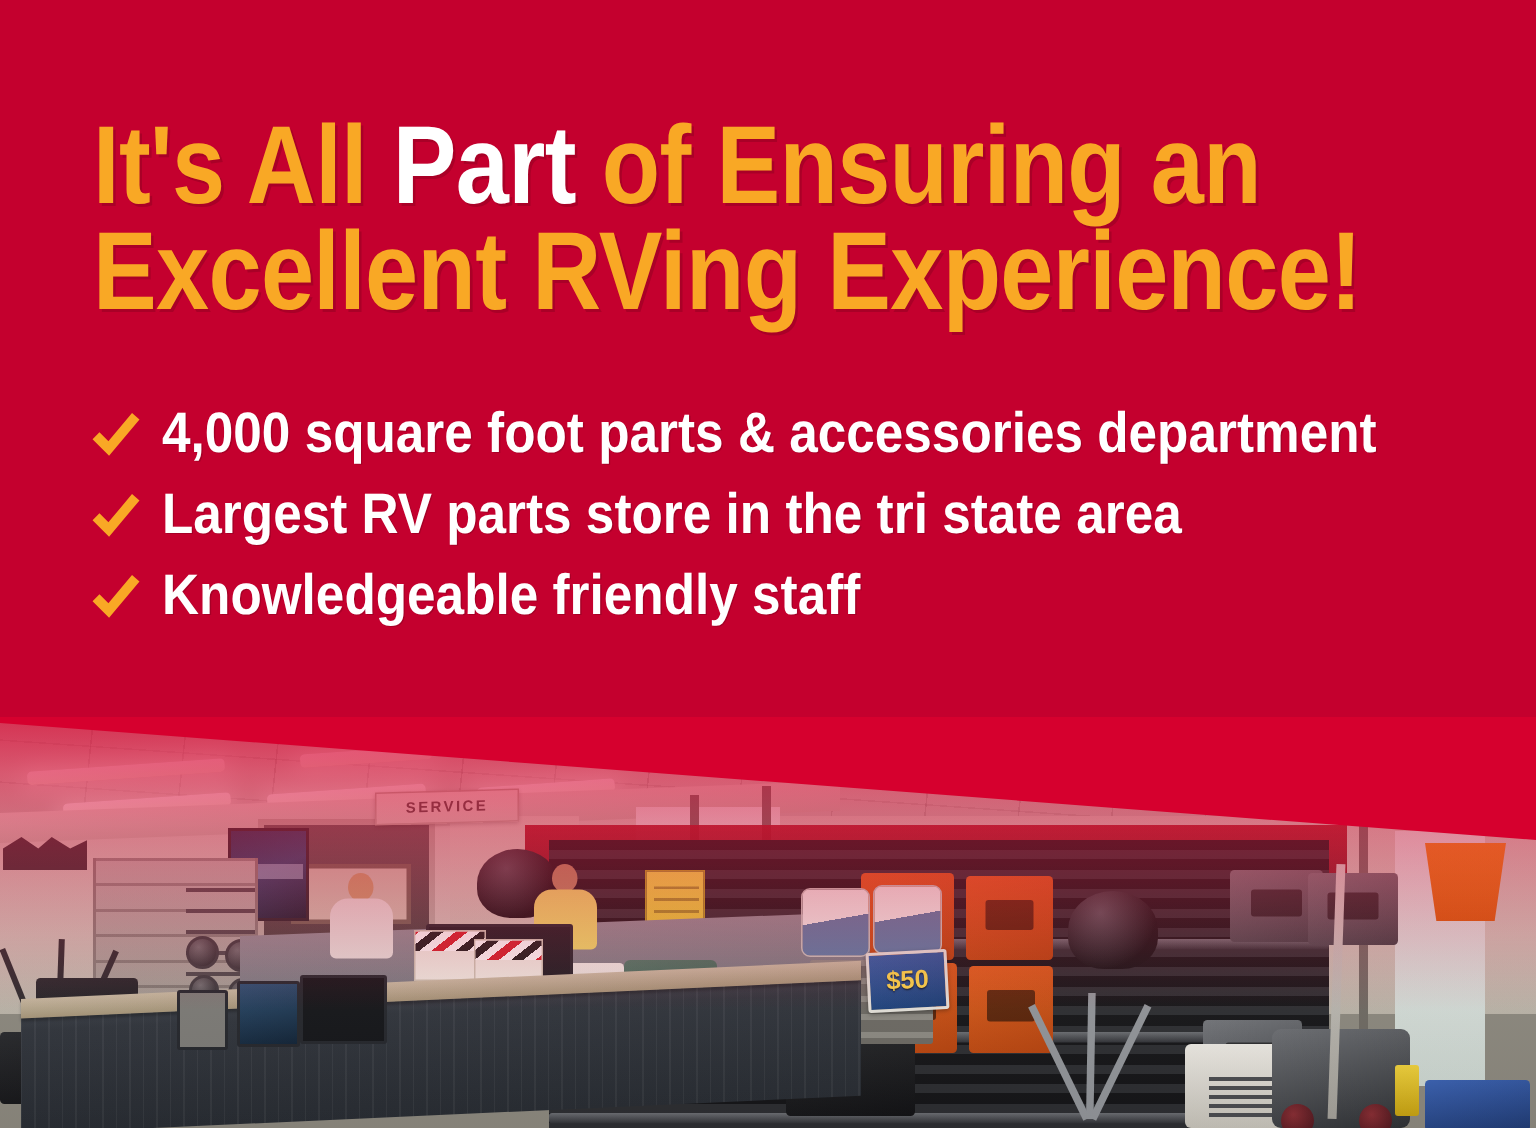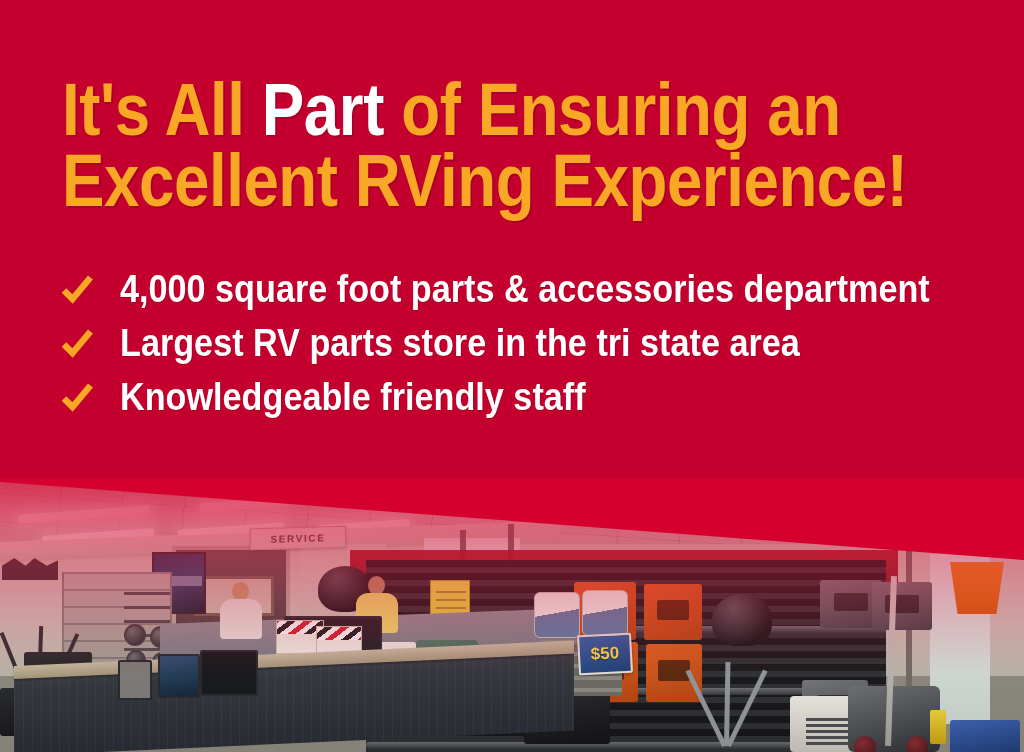--- a/index.html
+++ b/index.html
@@ -430,21 +430,21 @@
 
   .bullets {
     position: absolute;
     left: 60px;
     top: 262px;
     width: 950px;
   }
   .bullet {
     display: flex;
     align-items: center;
-    gap: 26px;
+    gap: 14px;
     height: 54px;
   }
   .check {
     flex: 0 0 auto;
     width: 34px;
     height: 34px;
     position: relative;
     display: inline-block;
   }
   .check svg { display: block; width: 34px; height: 34px; }

